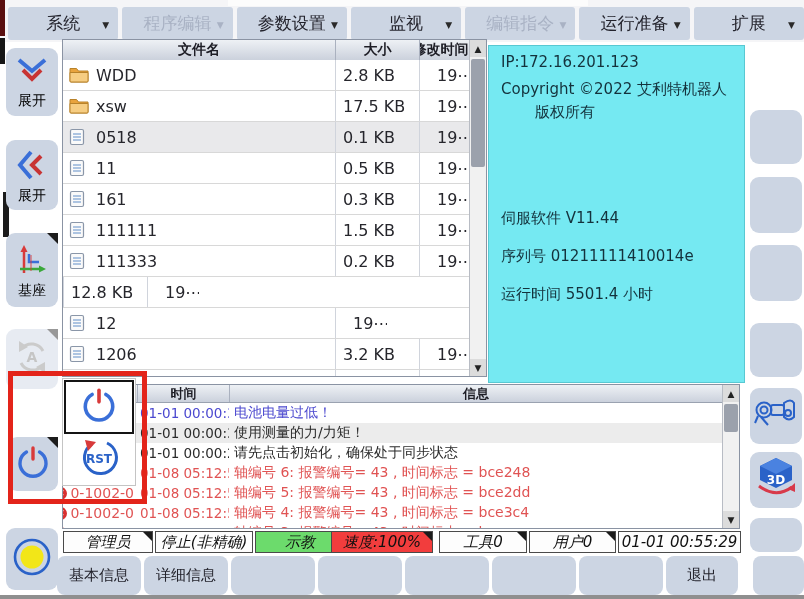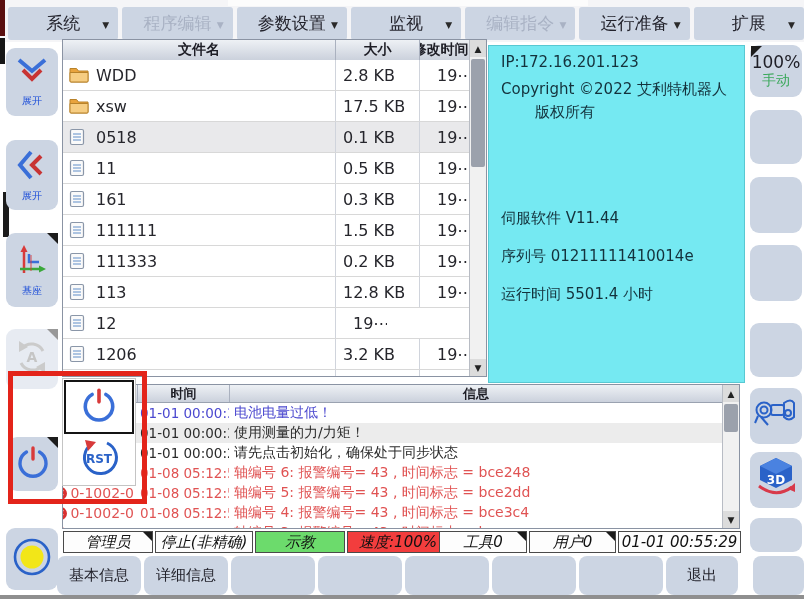--- a/index.html
+++ b/index.html
@@ -14,21 +14,21 @@
   .mbtn .arr{position:absolute;right:9px;top:13px;font-size:9px;color:#2a2a2a;}
   .mbtn.disabled{color:#a9b2c4;}
   .mbtn.disabled .arr{color:#a9b2c4;}
 
   
   .deco{position:absolute;}
 
   
   .sidebtn{position:absolute;background:#ccd5e3;border-radius:9px;display:flex;flex-direction:column;
     align-items:center;justify-content:center;gap:2px;box-sizing:border-box;}
-  .sidebtn .lbl{font-size:10px;color:#1d4ed8;line-height:15px;}
+  .sidebtn .lbl{font-size:14px;color:#000000;line-height:15px;}
   .corner{position:absolute;top:0;right:0;width:0;height:0;
     border-top:11px solid #1c1c1c;border-left:11px solid transparent;}
   .corner.tl{right:auto;left:1px;top:1px;border-left:none;border-right:11px solid transparent;}
   .faded{opacity:.45;}
 
   
   .file-panel{position:absolute;left:62px;top:39px;width:425px;height:338px;background:#fff;
     border:1px solid #8a93a3;box-sizing:border-box;overflow:hidden;}
   .fhead{display:flex;height:20px;background:linear-gradient(#eef1f5,#cbd1dc);
     border-bottom:1px solid #9aa2b0;font-size:14px;font-weight:bold;color:#1d1d25;}
@@ -300,31 +300,20 @@
                 <line x1="4" y1="9" x2="12" y2="9" stroke="#7aa0d0" stroke-width="1.2"></line>
                 <line x1="4" y1="12" x2="12" y2="12" stroke="#7aa0d0" stroke-width="1.2"></line>
               </svg>
             </span>
             <span>111333</span>
           </div>
           <div class="fc size">0.2 KB</div>
           <div class="fc time">19⋯</div>
         </div>
         <div class="frow">
-          <div class="fc name">
-            <span class="ficon">
-              <svg width="16" height="18" viewBox="0 0 16 18">
-                <rect x="1.5" y="1.5" width="13" height="15" rx="1.5" fill="#fafafa" stroke="#8a96a8" stroke-width="1.2"></rect>
-                <line x1="4" y1="6" x2="12" y2="6" stroke="#7aa0d0" stroke-width="1.2"></line>
-                <line x1="4" y1="9" x2="12" y2="9" stroke="#7aa0d0" stroke-width="1.2"></line>
-                <line x1="4" y1="12" x2="12" y2="12" stroke="#7aa0d0" stroke-width="1.2"></line>
-              </svg>
-            </span>
-            <span>113</span>
-          </div>
           <div class="fc size">12.8 KB</div>
           <div class="fc time">19⋯</div>
         </div>
         <div class="frow">
           <div class="fc name">
             <span class="ficon">
               <svg width="16" height="18" viewBox="0 0 16 18">
                 <rect x="1.5" y="1.5" width="13" height="15" rx="1.5" fill="#fafafa" stroke="#8a96a8" stroke-width="1.2"></rect>
                 <line x1="4" y1="6" x2="12" y2="6" stroke="#7aa0d0" stroke-width="1.2"></line>
                 <line x1="4" y1="9" x2="12" y2="9" stroke="#7aa0d0" stroke-width="1.2"></line>
@@ -375,27 +364,20 @@
 
   <div class="info-panel" style="background: rgb(117, 233, 242);">
     <div class="info-line" style="top:7px;">IP:172.16.201.123</div>
     <div class="info-line" style="top:34px;">Copyright ©2022 艾利特机器人</div>
     <div class="info-line" style="top:57px;left:46px;">版权所有</div>
     <div class="info-line" style="top:163px;">伺服软件 V11.44</div>
     <div class="info-line" style="top:201px;">序列号 01211111410014e</div>
     <div class="info-line" style="top:239px;">运行时间 5501.4 小时</div>
   </div>
 
-  <div class="rbtn" style="top:45px;height:52px;">
-    <span class="corner tl"></span>
-    <div style="text-align:center;padding-top:7px;">
-      <div style="font-size:17px;color:#1d1d25;">100%</div>
-      <div style="font-size:14px;color:#3aa85a;">手动</div>
-    </div>
-  </div>
   <div class="rbtn" style="top:110px;height:54px;"></div>
   <div class="rbtn" style="top:177px;height:56px;"></div>
   <div class="rbtn" style="top:245px;height:56px;"></div>
   <div class="rbtn" style="top:323px;height:54px;"></div>
   <div class="rbtn" style="top:388px;height:56px;display:flex;align-items:center;justify-content:center;">
     <span><svg width="46" height="38" viewBox="0 0 46 38" fill="none" stroke="#2a62c8" stroke-width="2">
           <circle cx="11" cy="15" r="7.5"></circle>
           <circle cx="11" cy="15" r="3.5"></circle>
           <rect x="18" y="10" width="13" height="10" rx="2"></rect>
           <path d="M31 8 q7 -5 10 0 v14 q-5 5 -10 0 z"></path>
@@ -509,21 +491,21 @@
   <div class="sbox" style="left:63px;width:90px;">
     <span class="corner"></span>
     <span>管理员</span>
   </div>
   <div class="sbox" style="left:155px;width:98px;">
       <span>停止(非精确)</span>
     </div>
   <div class="sbox" style="left:255px;width:90px;background:#6cdb6c;">
       <span>示教</span>
     </div>
-  <div class="sbox" style="left:347px;width:102px;background:#f23d3d;">
+  <div class="sbox" style="left:331px;width:102px;background:#f23d3d;">
     <span class="corner"></span>
     <span>速度:100%</span>
   </div>
   <div class="sbox" style="left:439px;width:88px;">
     <span class="corner"></span>
     <span>工具0</span>
   </div>
   <div class="sbox" style="left:529px;width:87px;">
     <span class="corner"></span>
     <span>用户0</span>

